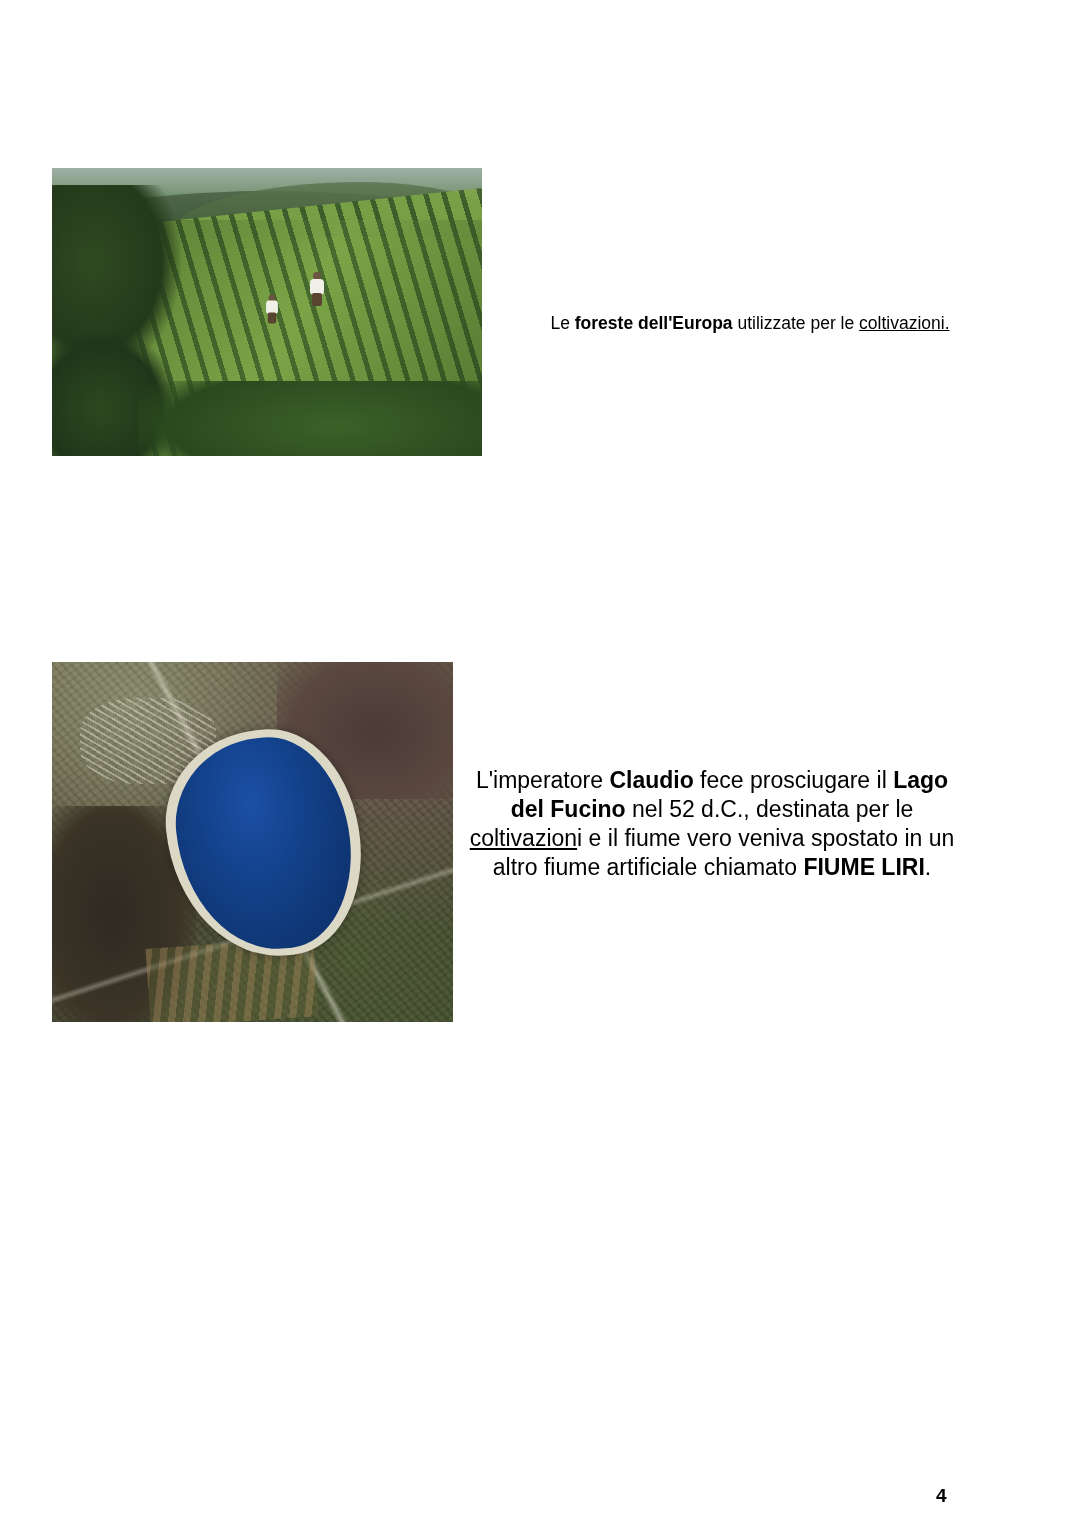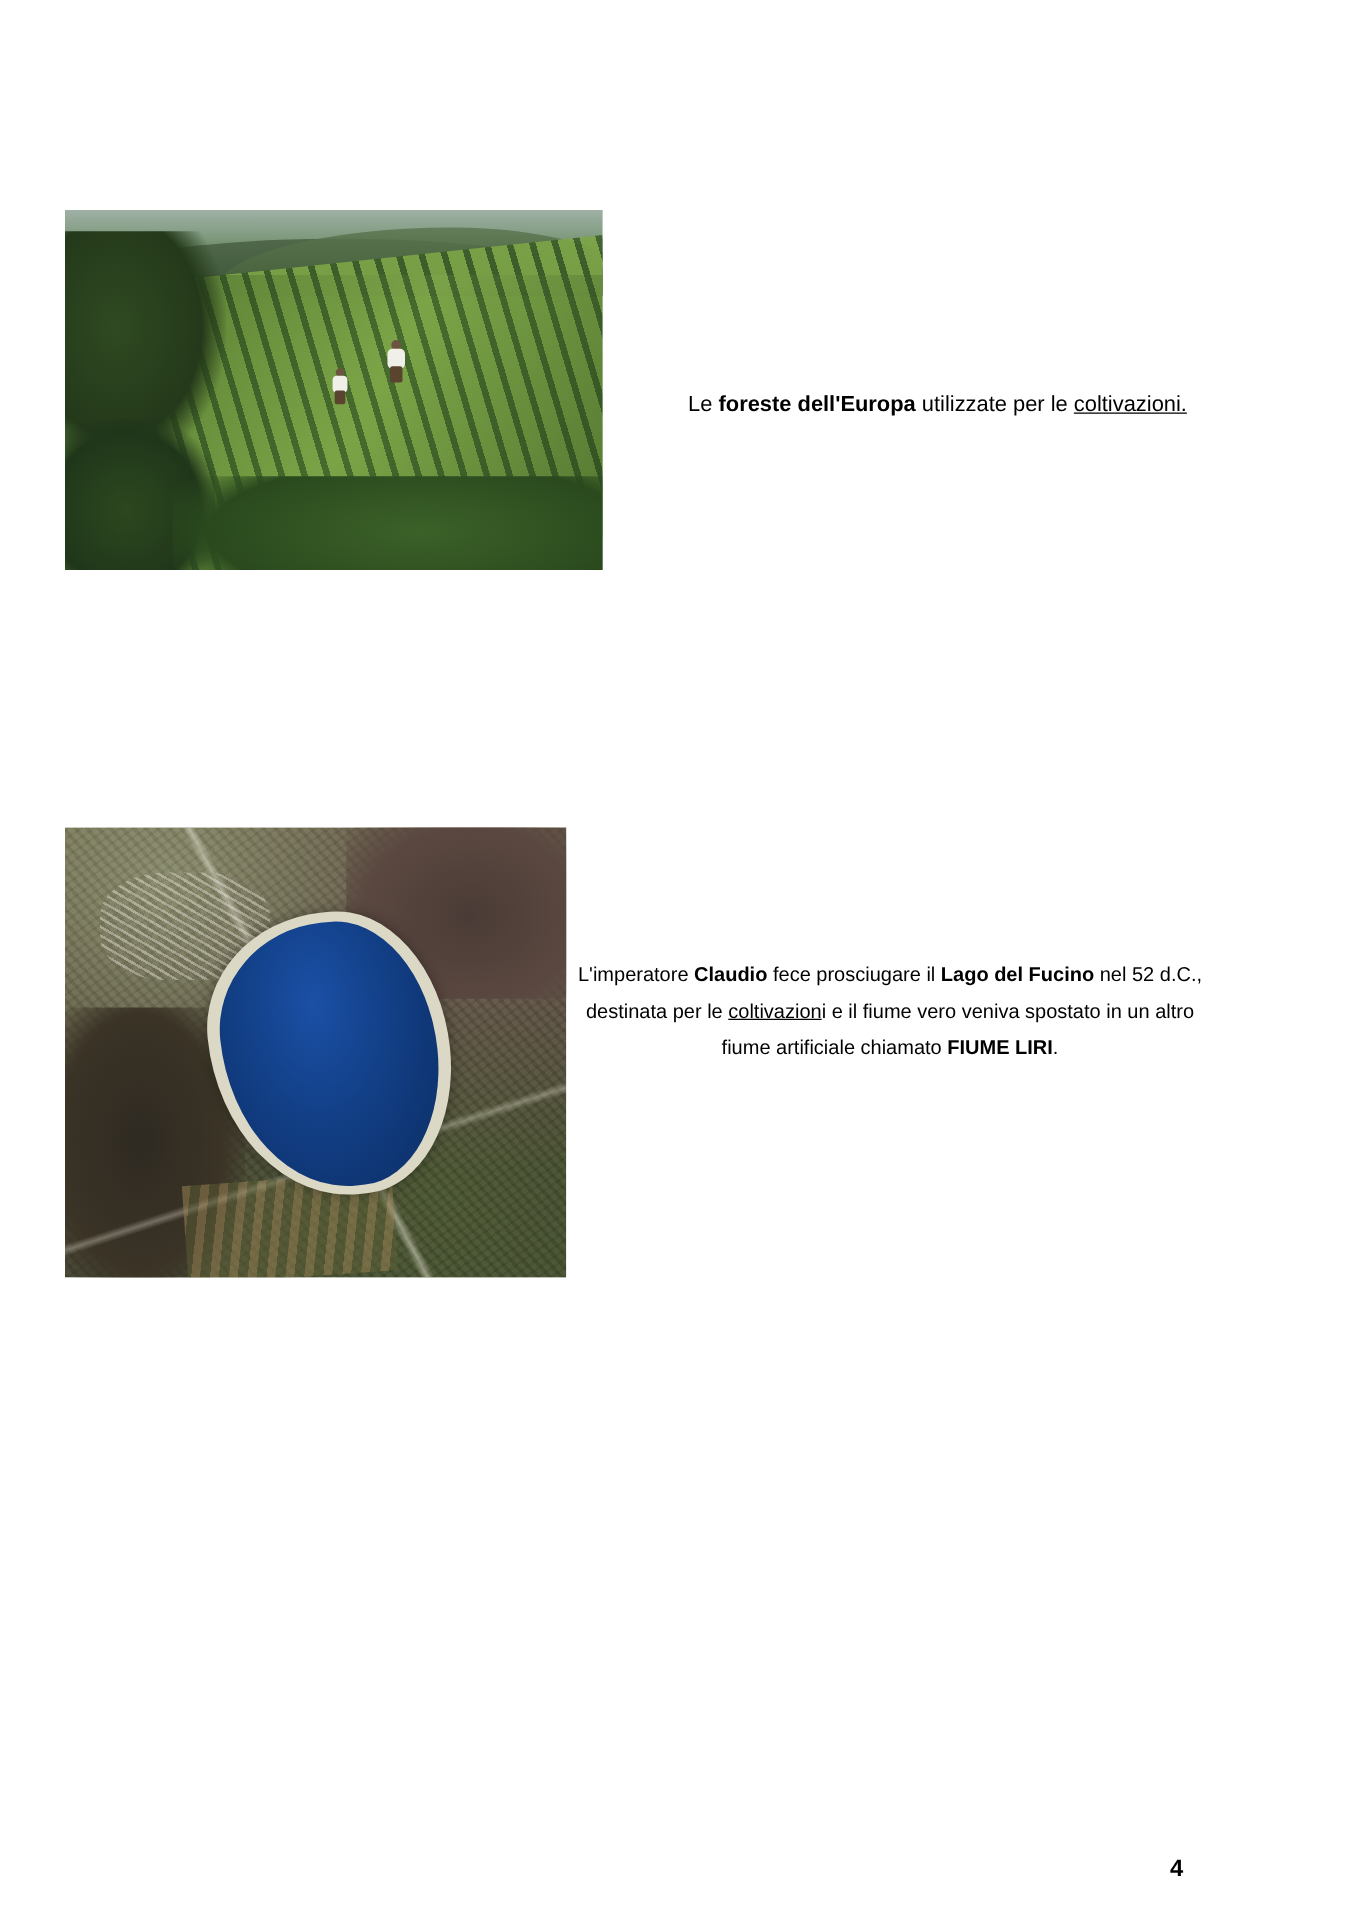--- a/index.html
+++ b/index.html
@@ -51,21 +51,21 @@
     width: 401px;
     height: 360px;
     overflow: hidden;
   }
   .block2-caption {
     position: absolute;
     left: 462px;
     top: 766px;
     width: 500px;
     text-align: center;
-    font-size: 16px;
+    font-size: 23px;
     line-height: 29px;
   }
 
   .b { font-weight: bold; }
   .u { text-decoration: underline; }
 
   .page-number {
     position: absolute;
     left: 936px;
     top: 1485px;

